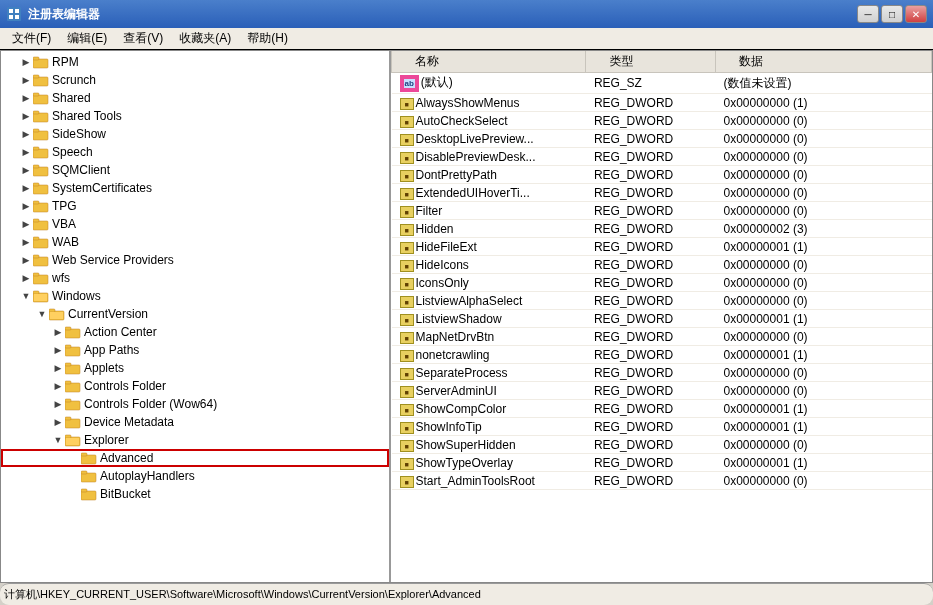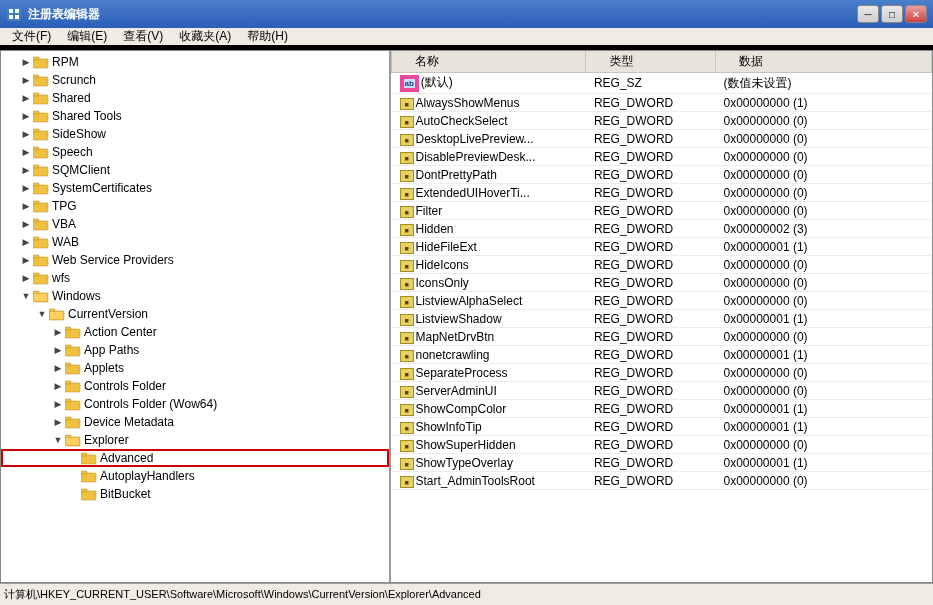--- a/index.html
+++ b/index.html
@@ -57,21 +57,21 @@
       color: white;
     }
 
     
     .menu-bar {
       background: #f0ece4;
       height: 22px;
       display: flex;
       align-items: center;
       padding: 0 4px;
-      border-bottom: 5px solid #000000;
+      border-bottom: 1px solid #000000;
     }
     .menu-item {
       padding: 2px 8px;
       font-size: 12px;
       cursor: pointer;
       color: #000;
     }
 
     
     .main-container {
@@ -140,20 +140,21 @@
 
     
     .status-bar {
       height: 22px;
       background: #f0ece4;
       border-top: 1px solid #999;
       display: flex;
       align-items: center;
       padding: 0 4px;
       font-size: 11px;
+      border-radius: 9px;
     }
 
     
     ::-webkit-scrollbar { width: 16px; height: 16px; }
     ::-webkit-scrollbar-track { background: #f0ece4; }
     ::-webkit-scrollbar-thumb { background: #c8c4bc; border: 1px solid #888; }
     ::-webkit-scrollbar-button { background: #d4d0c8; border: 1px solid #888; height: 16px; width: 16px; }
 
     .col-name { width: 180px; }
     .col-type { width: 120px; }

